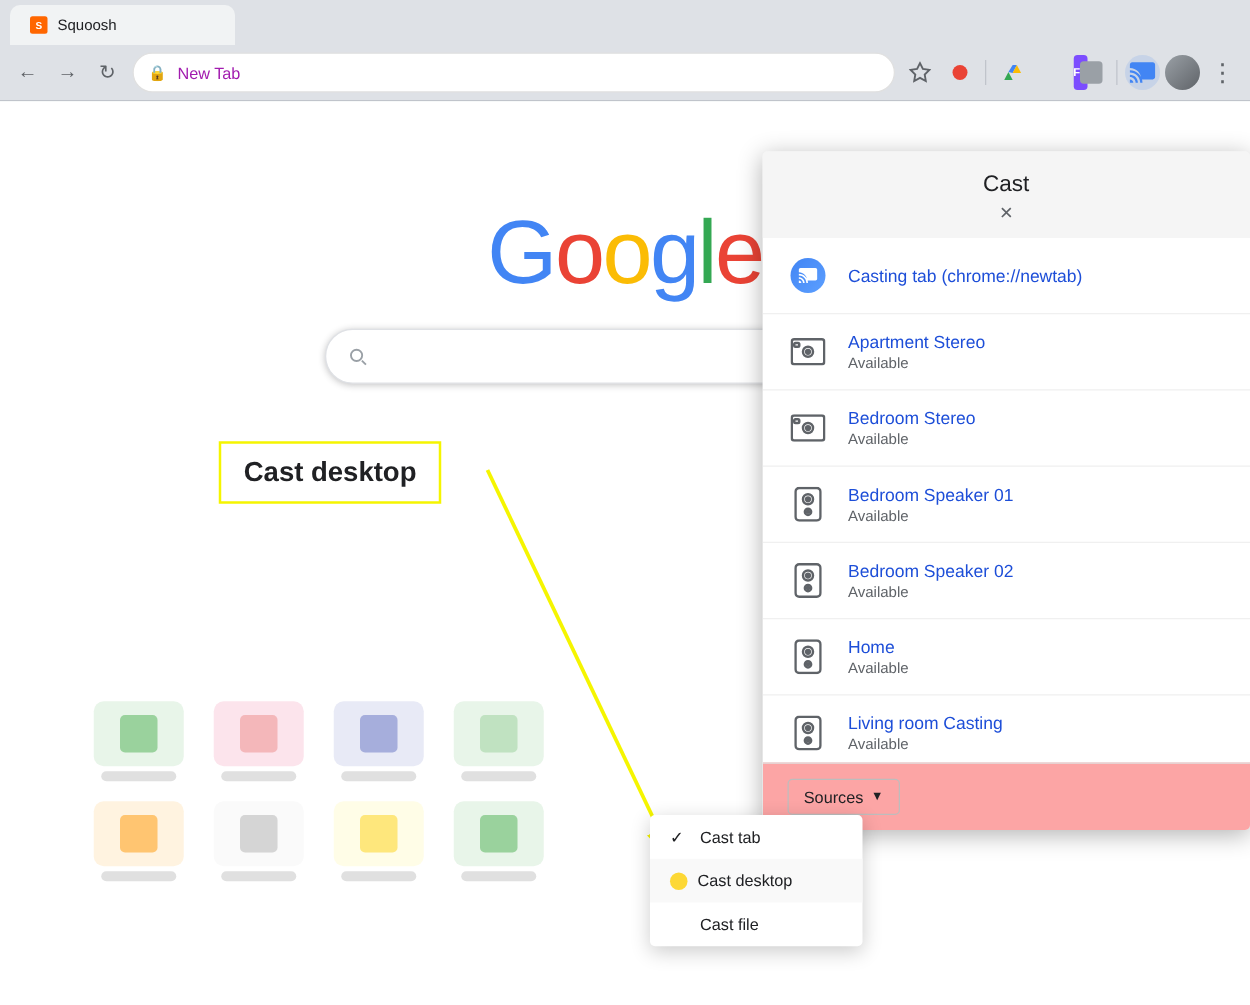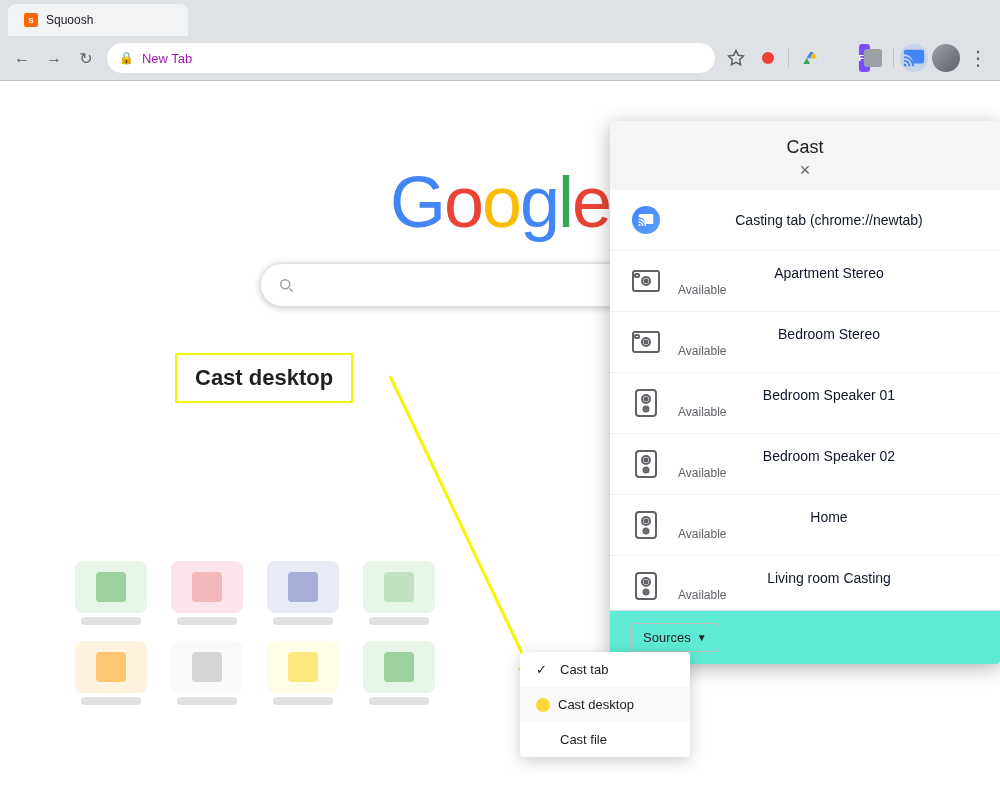--- a/index.html
+++ b/index.html
@@ -286,22 +286,21 @@
       flex-shrink: 0;
     }
 
     .device-info {
       flex: 1;
     }
 
     .device-name {
       font-size: 14px;
       font-weight: 500;
-      color: #0f172a;
-      text-align: center;
+      color: #1d4ed8;
     }
 
     .device-status {
       font-size: 12px;
       color: #5f6368;
       margin-top: 2px;
     }
 
     
     .casting-tab-item {
@@ -327,21 +326,21 @@
       border-radius: 50%;
       background: linear-gradient(135deg, #4285f4, #5c9fff);
       display: flex;
       align-items: center;
       justify-content: center;
     }
 
     
     .cast-footer {
       padding: 12px 20px;
-      background: #5eead4;
+      background: #fca5a5;
       border-top: 1px solid #e0e0e0;
       display: flex;
       align-items: center;
     }
 
     .sources-btn {
       background: transparent;
       border: 1px solid #bdbdbd;
       border-radius: 4px;
       padding: 6px 12px;

